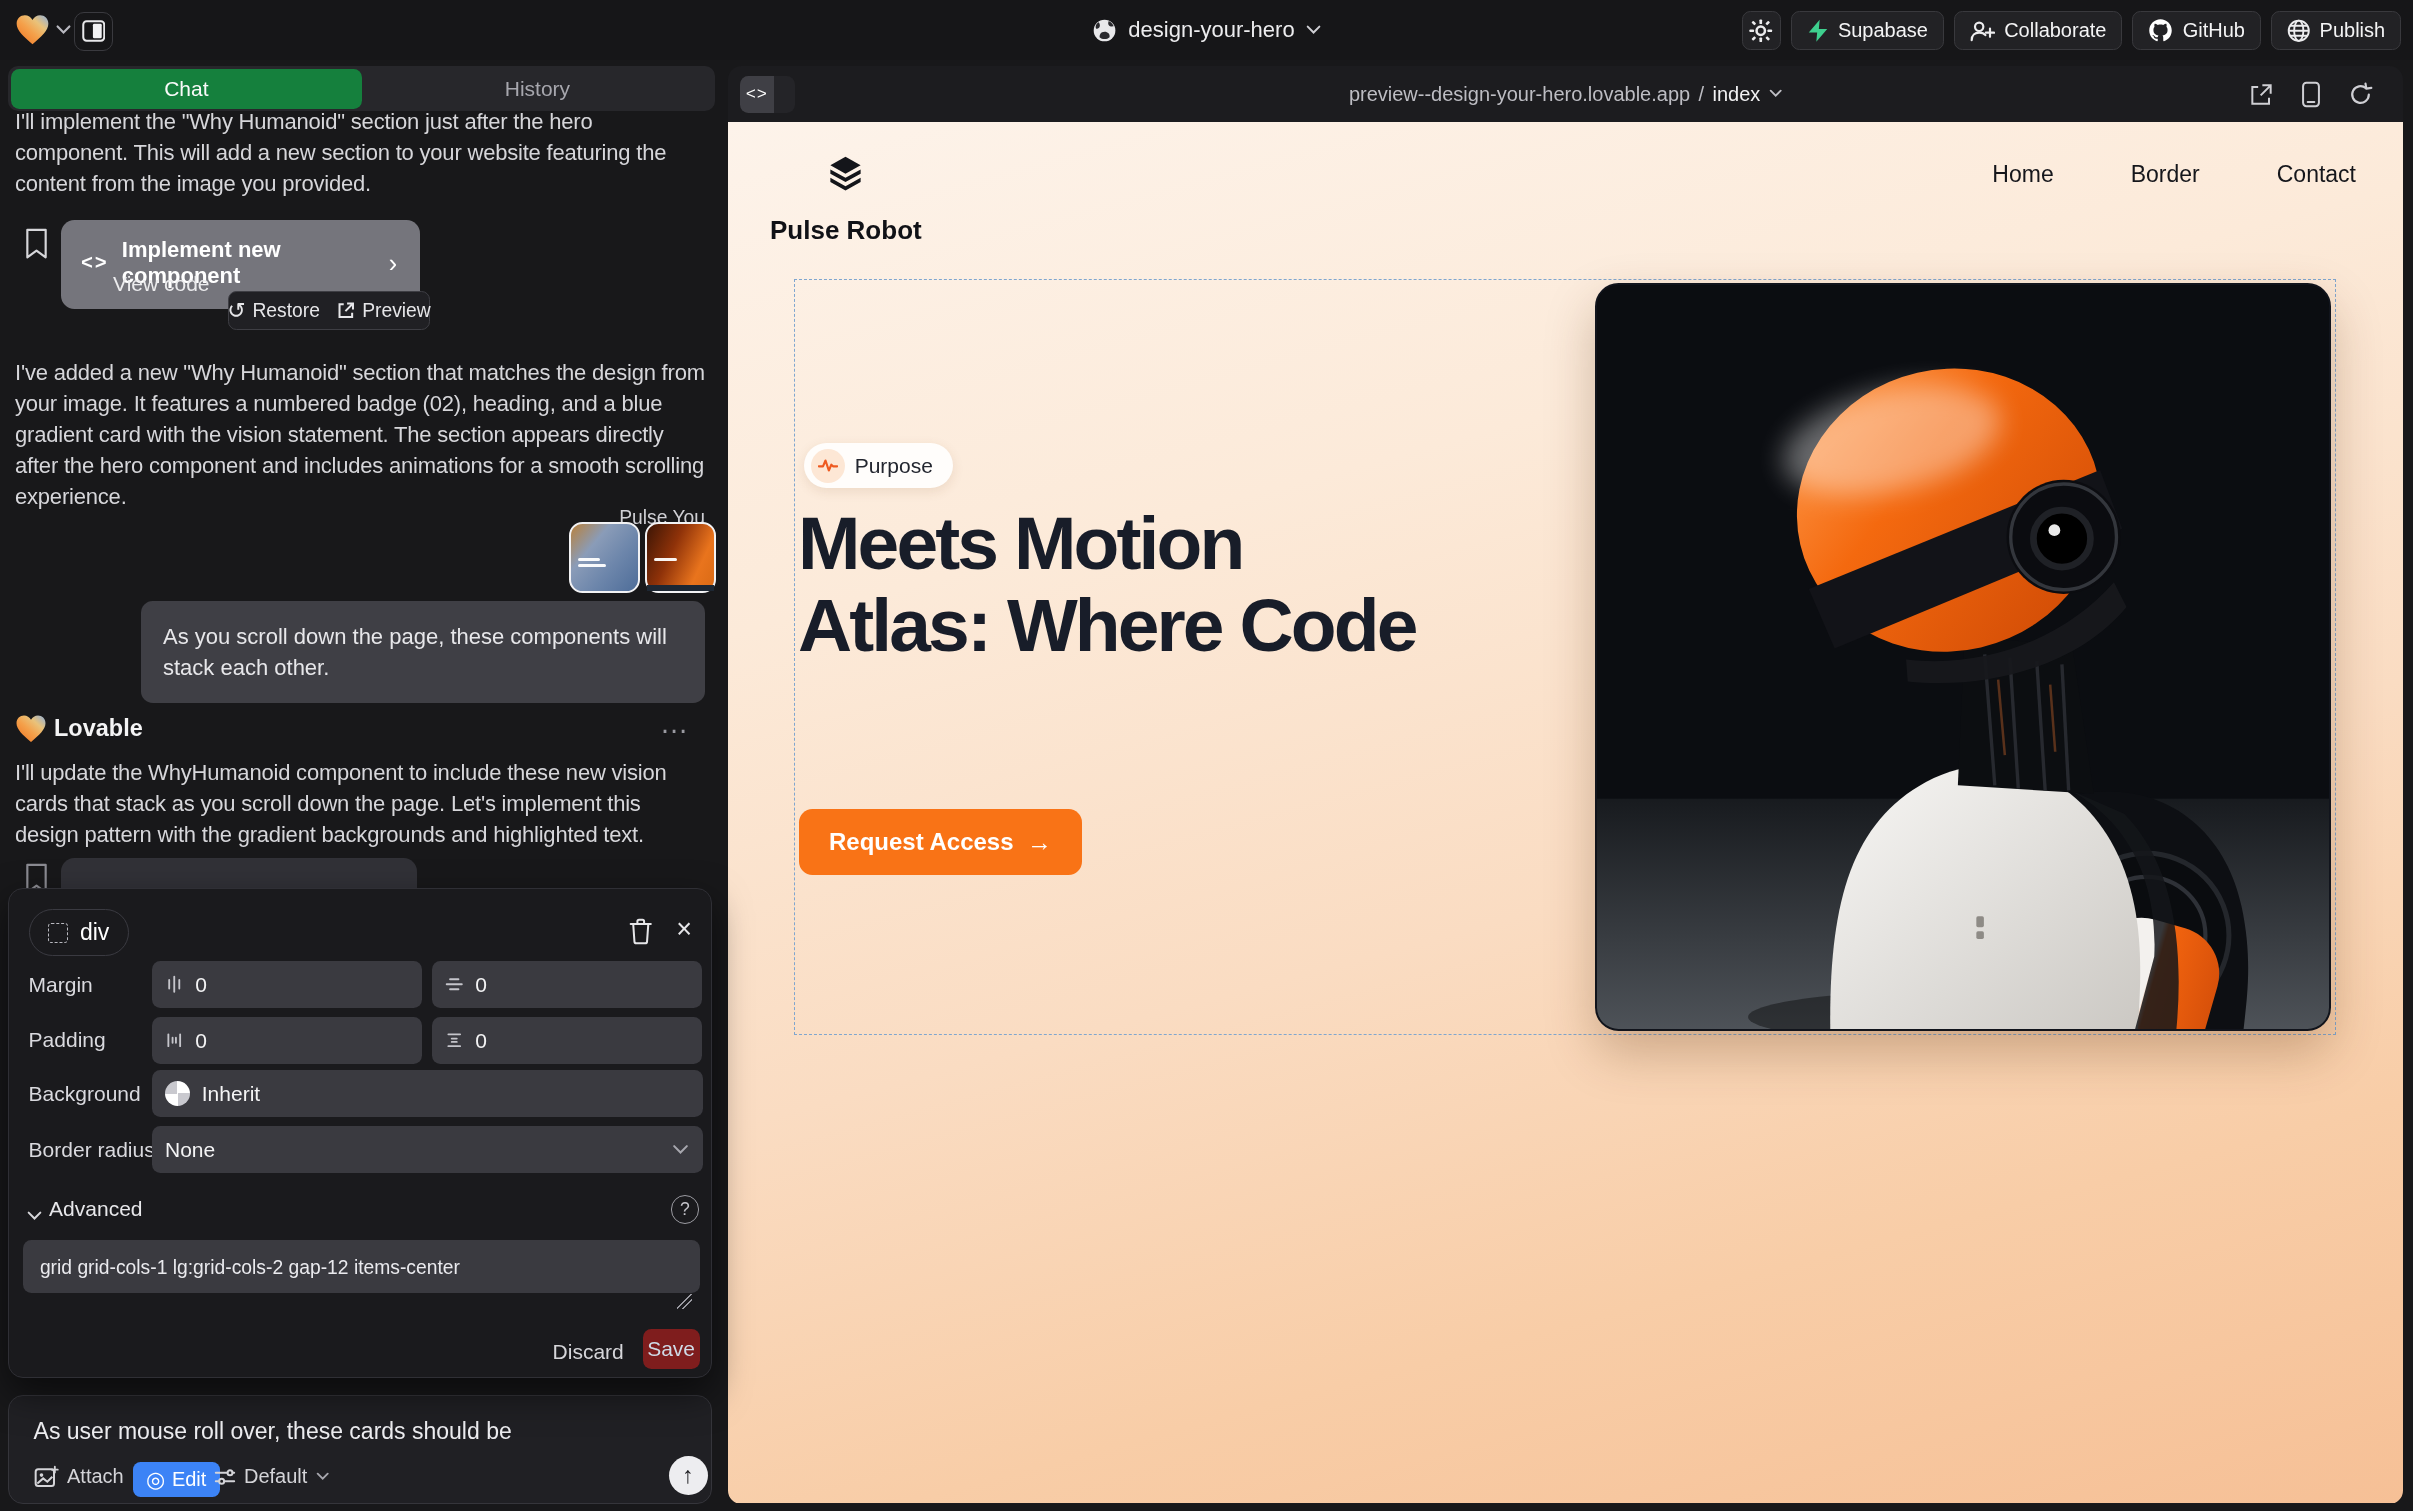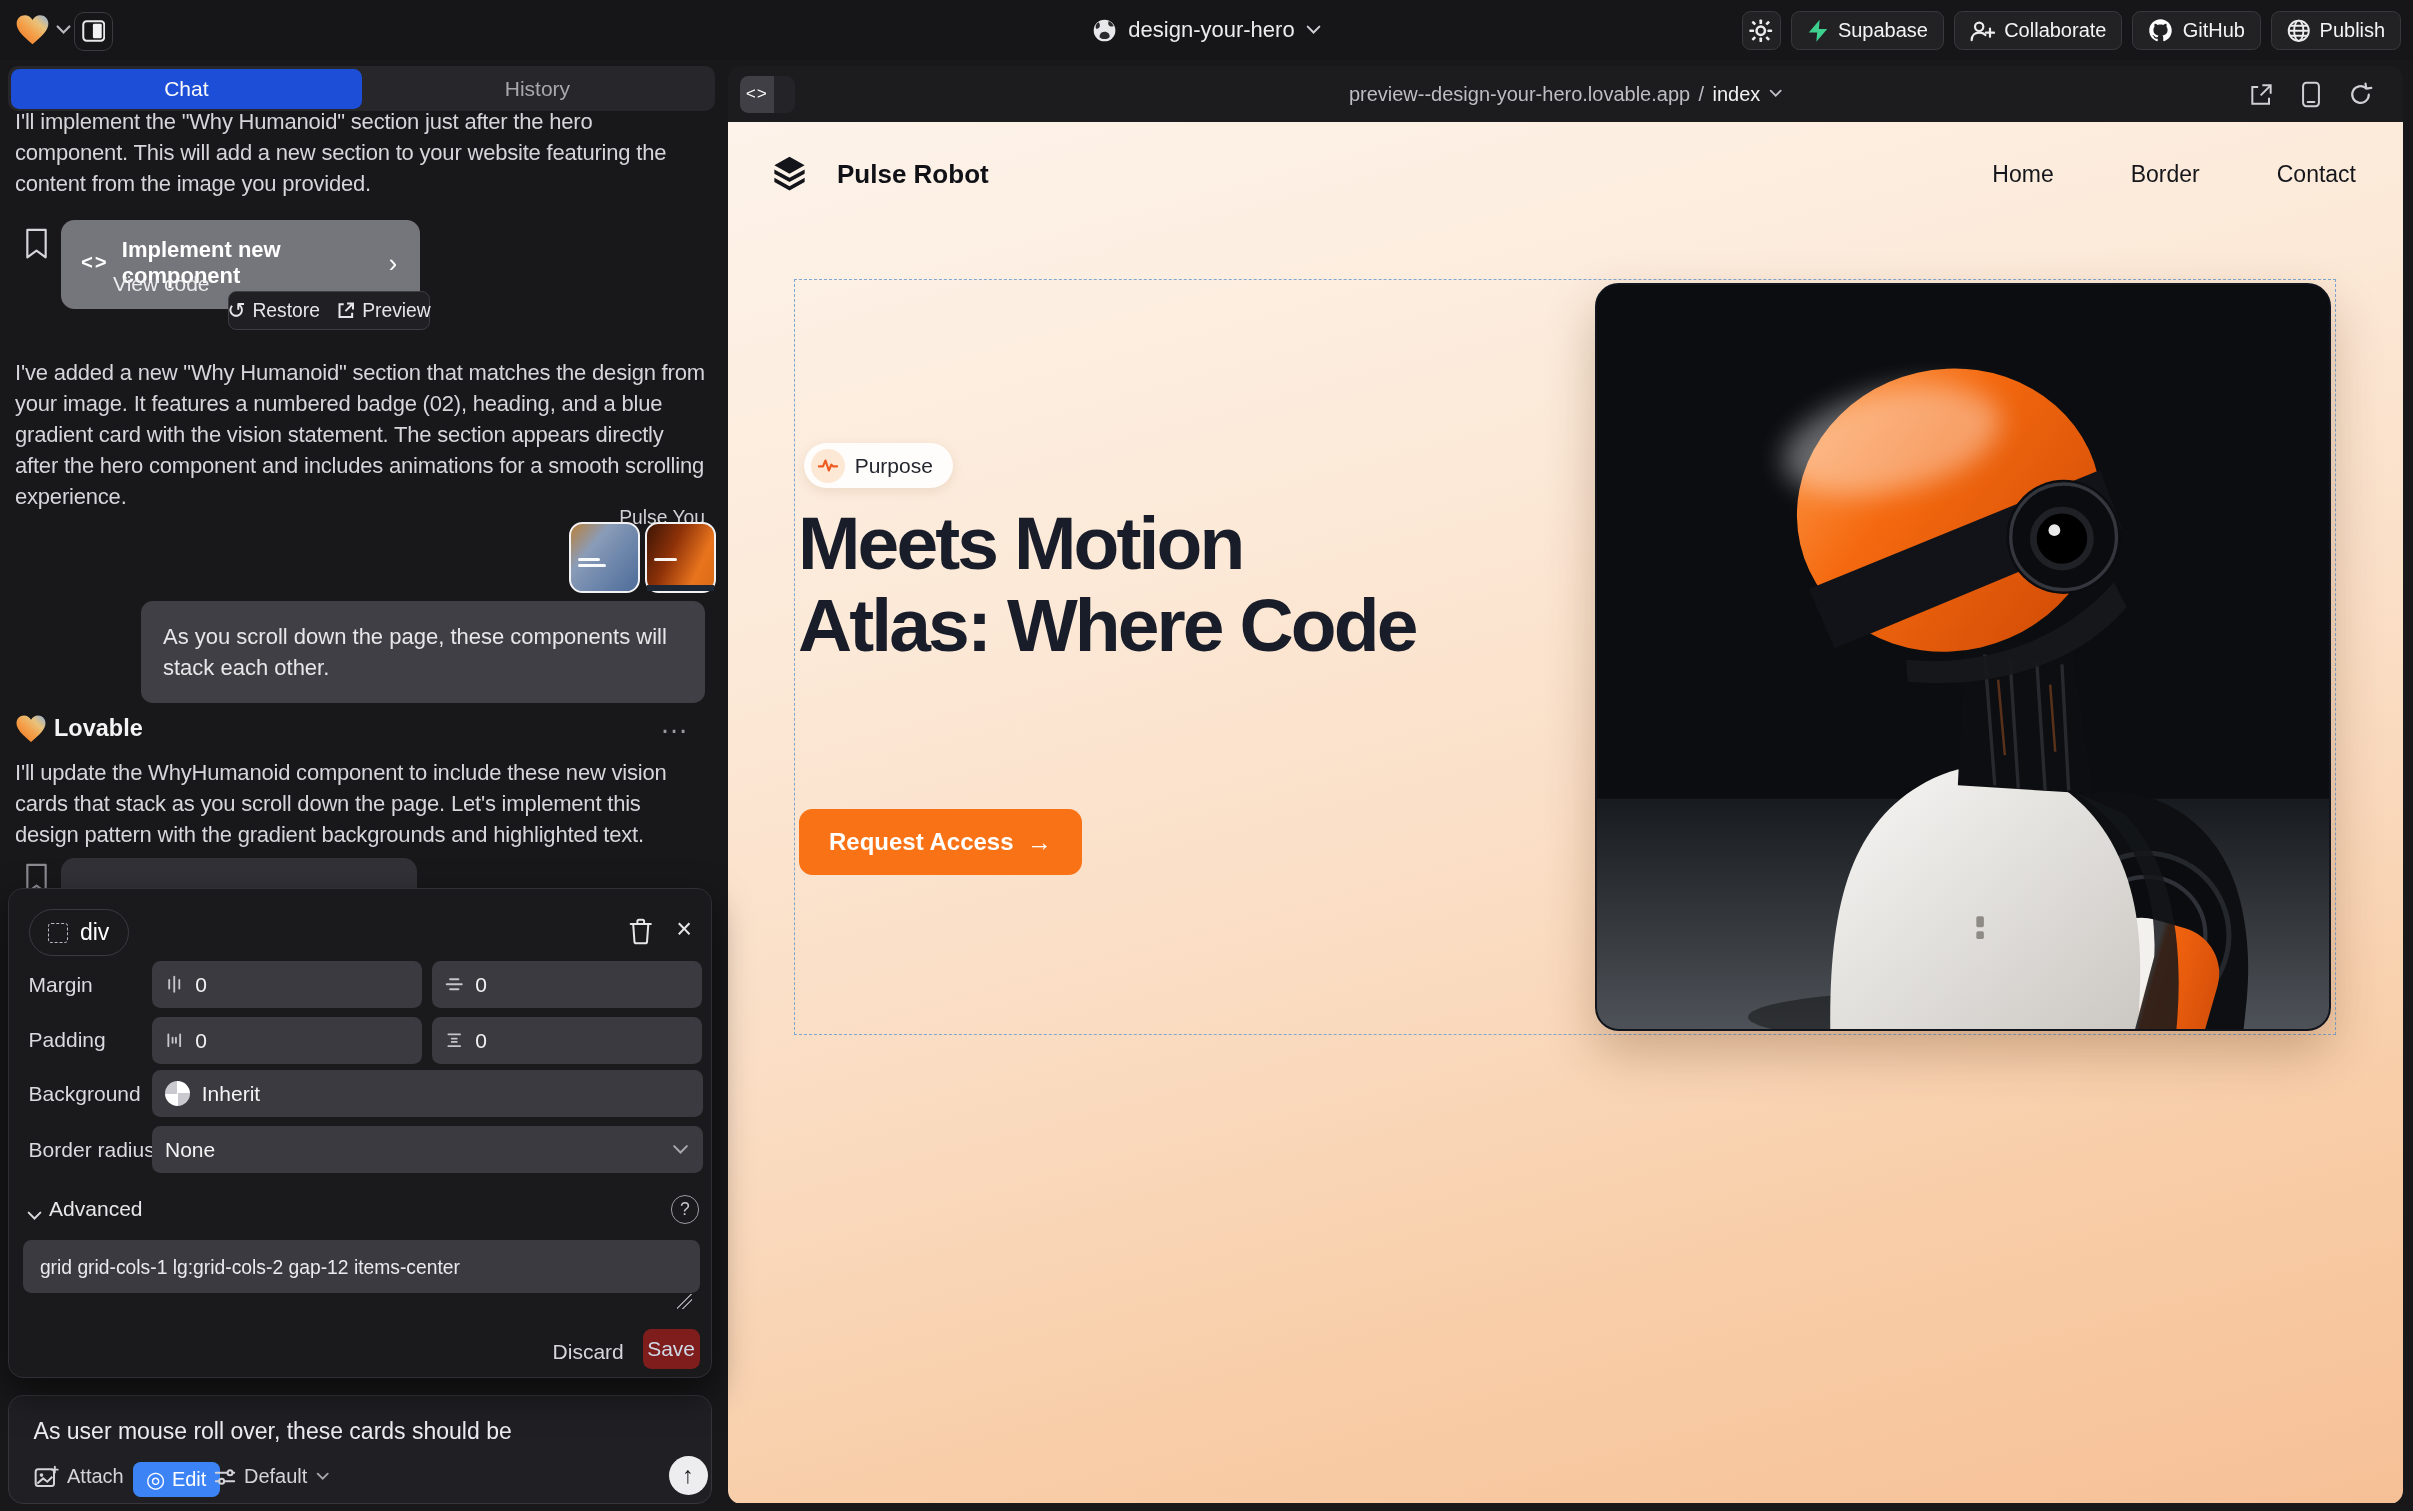--- a/index.html
+++ b/index.html
@@ -12,21 +12,21 @@
   .logo-caret { position:absolute; left:55px; top:23.5px; }
   .panel-toggle { position:absolute; left:74px; top:11.8px; width:39px; height:39px; border:1.7px solid #3a3a3f; border-radius:10px; display:flex; align-items:center; justify-content:center; }
   .proj { position:absolute; left:50%; top:0; transform:translateX(-50%); height:60px; display:flex; align-items:center; gap:11.8px; color:#ececee; font-size:22px; }
   .tb-right { position:absolute; right:11.8px; top:11px; display:flex; gap:10px; align-items:center; }
   .tb-btn { height:39px; display:flex; align-items:center; gap:9.2px; padding:0 15px; background:#222225; border:0.8px solid #39393d; border-radius:8.4px; color:#f4f4f5; font-size:20px; }
   .tb-icon-btn { width:39px; justify-content:center; padding:0; }
 
   
   .tabs { position:absolute; left:8.4px; top:66px; width:707px; height:45px; background:#27272b; border-radius:10px; display:flex; padding:2.5px; }
   .tab { flex:1; display:flex; align-items:center; justify-content:center; font-size:21px; color:#a7a7ae; border-radius:8.4px; }
-  .tab.active { background:#1d4ed8; color:#fafafa; }
+  .tab.active { background:#15803d; color:#fafafa; }
   .msg { position:absolute; left:15px; width:695px; color:#d6d6da; font-size:22px; line-height:31px; letter-spacing:-0.2px; }
   .bookmark { position:absolute; width:25px; height:32px; }
   .tool-card { position:absolute; left:61px; top:220px; width:359px; height:89px; background:#75757c; border-radius:13.4px; color:#fff; }
   .tool-row1 { position:absolute; left:20px; top:17px; display:flex; align-items:center; gap:13.4px; font-size:22px; font-weight:600; width:321px; }
   .tool-code { font-family:"Liberation Mono", monospace; font-size:20px; letter-spacing:1.7px; font-weight:700; }
   .tool-chevron { margin-left:auto; font-size:25px; font-weight:400; margin-right:5px; }
   .tool-row2 { position:absolute; left:52px; top:52px; font-size:21px; color:#ececee; }
   .hover-pill { position:absolute; left:228px; top:291px; width:202px; height:39px; background:#202024; border:1.7px solid #3e3e44; border-radius:8.4px; display:flex; align-items:center; justify-content:center; gap:17px; color:#e6e6e9; font-size:19.3px; z-index:3; }
   .hp-item { display:flex; align-items:center; gap:6.7px; }
   .from-you { position:absolute; left:15px; top:507px; width:690px; text-align:right; color:#cfcfd4; font-size:19.3px; }
@@ -68,21 +68,21 @@
   .ptopbar { position:absolute; left:0; top:0; width:100%; height:56px; }
   .code-toggle { position:absolute; left:11.8px; top:10px; width:55px; height:37px; background:#242428; border-radius:8.4px; overflow:hidden; display:flex; }
   .code-toggle .seg1 { width:34px; height:100%; background:#3f3f45; color:#fff; display:flex; align-items:center; justify-content:center; font-size:17px; font-family:"Liberation Mono", monospace; letter-spacing:0.8px; }
   .purl { position:absolute; left:0; top:0; width:100%; height:56px; display:flex; align-items:center; justify-content:center; gap:8.4px; font-size:20px; color:#bdbdc3; }
   .purl .page { color:#f1f1f3; }
   .ptb-icons { position:absolute; right:30px; top:0; height:56px; display:flex; align-items:center; gap:27px; }
 
   .pcontent { position:absolute; left:0; top:56px; width:1675px; height:1381px;
       background:linear-gradient(165deg,#fdf3ea 0%, #fcead9 28%, #fadcc2 55%, #f8cda7 78%, #f6c096 100%); }
   .site-nav { position:absolute; left:0; top:0; width:100%; height:101px; }
-  .brand { position:absolute; left:42px; top:34px; display:flex; align-items:center; gap:28px; font-size:26px; font-weight:700; color:#101116; }
+  .brand { position:absolute; left:42px; top:34px; display:flex; align-items:center; gap:22px; font-size:26px; font-weight:700; color:#101116;flex-direction:column; }
   .nav-links { position:absolute; right:47px; top:39px; display:flex; gap:77px; font-size:23px; color:#15161b; font-weight:500; }
   .hero-outline { position:absolute; left:66px; top:157px; width:1542px; height:756px; border:1.7px dashed #7fa6cf; }
   .badge { position:absolute; left:76px; top:321px; height:45px; background:#fffdfb; border-radius:23.5px; display:flex; align-items:center; gap:10px; padding:0 20px 0 6.7px; box-shadow:0 3.4px 11.8px rgba(120,70,30,.12); font-size:21px; color:#23262f; }
   .badge-ico { width:34px; height:34px; border-radius:50%; background:#fde7d5; display:flex; align-items:center; justify-content:center; }
   .hero-h1 { position:absolute; left:70px; top:380px; font-size:75px; line-height:82px; font-weight:800; letter-spacing:-2.9px; color:#181d29; }
   .hero-sub { position:absolute; left:71px; top:578px; width:571px; font-size:26px; line-height:37px; color:#3c3d44; }
   .cta { position:absolute; left:71px; top:687px; height:66px; padding:0 30px; background:#f97316; border-radius:13.4px; display:flex; align-items:center; gap:13.4px; color:#fff; font-size:24px; font-weight:600; }
   .robot-card { position:absolute; left:867px; top:161px; width:736px; height:748px; border-radius:23.5px; background:#0b0d11; border:2.5px solid #11141c; overflow:hidden; box-shadow:0 22px 50px rgba(90,45,10,.28); }
   svg { display:block; }
 </style>

